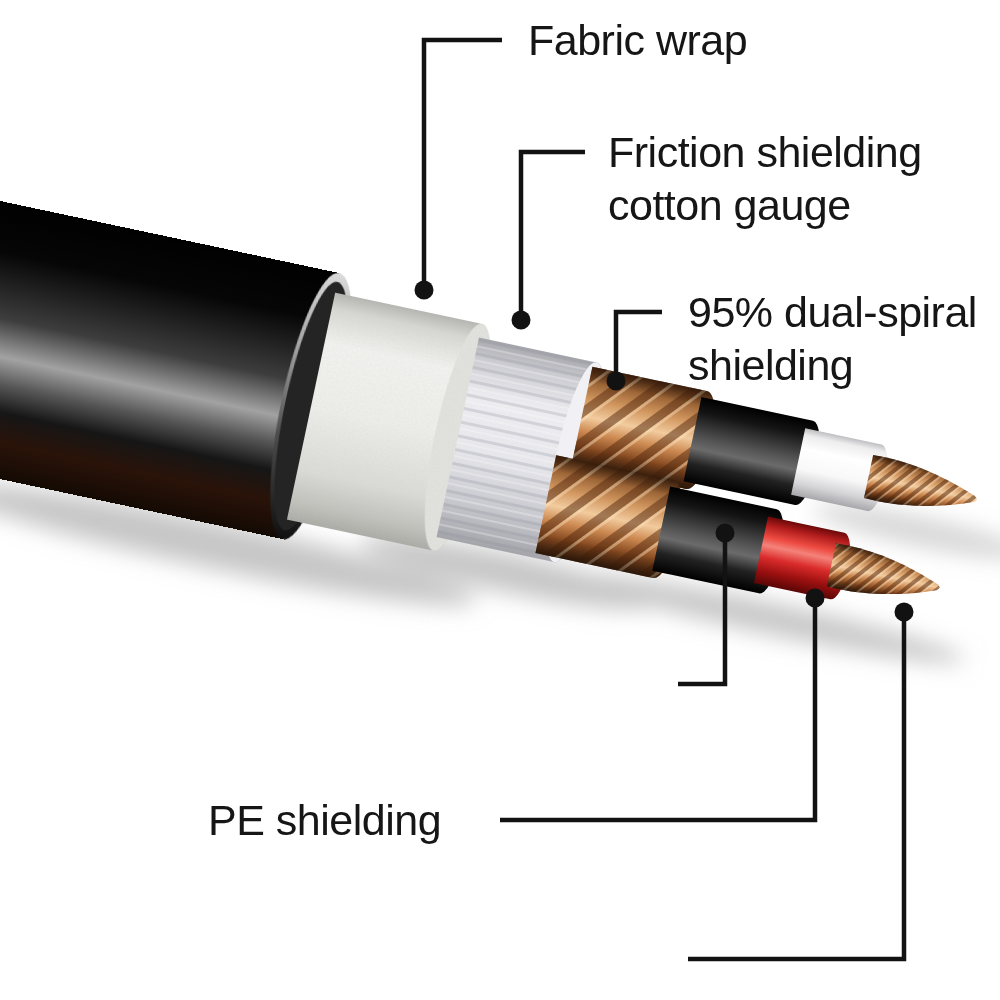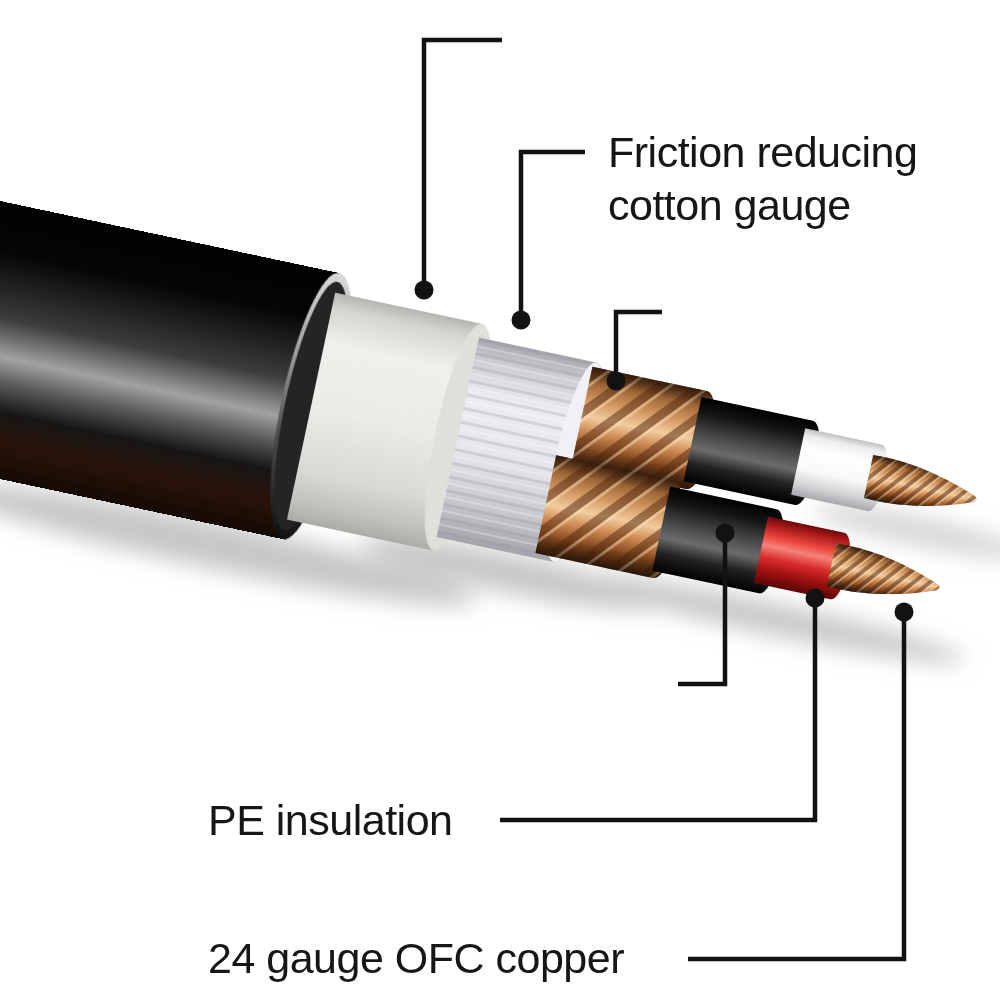--- a/index.html
+++ b/index.html
@@ -192,24 +192,28 @@
     <g class="leader">
       <polyline points="500,820 815,820 815,598"></polyline>
         <circle cx="815" cy="598" r="9.5"></circle>
     </g>
     <g class="leader">
       <polyline points="688,959 904,959 904,612"></polyline>
         <circle cx="904" cy="612" r="9.5"></circle>
     </g>
   </svg>
 
+  <div class="lbl" style="left:528px; top:14px">Fabric wrap</div>
 
   <div class="lbl" style="left:608px; top:126px">
-    <div>Friction reducing</div>
+    <div>Friction shielding</div>
     <div>cotton gauge</div>
   </div>
 
-
-
-  <div class="lbl" style="left:208px; top:794px">PE insulation</div>
-
-  <div class="lbl" style="left:208px; top:932px">24 gauge OFC copper</div>
+  <div class="lbl" style="left:688px; top:286px">
+    <div>95% dual-spiral</div>
+    <div>shielding</div>
+  </div>
+
+
+  <div class="lbl" style="left:208px; top:794px">PE shielding</div>
+
 </div>
 
 </body></html>

